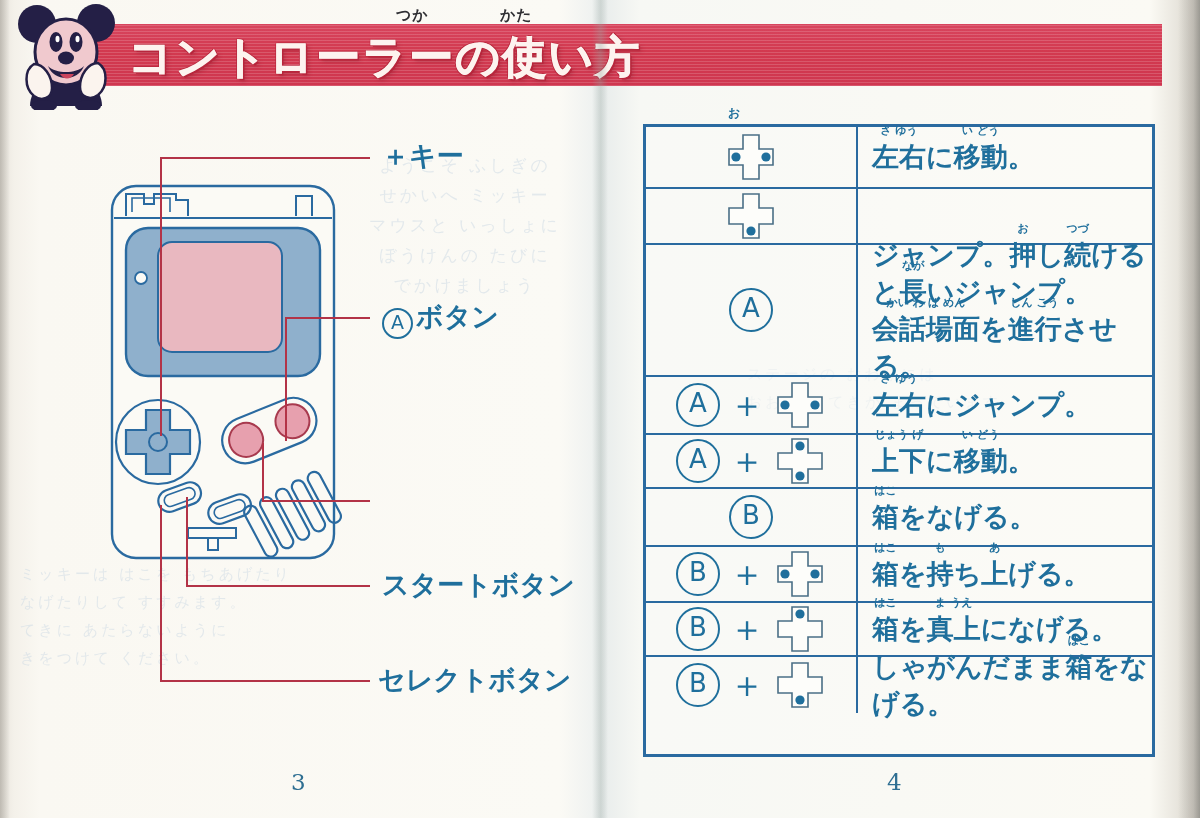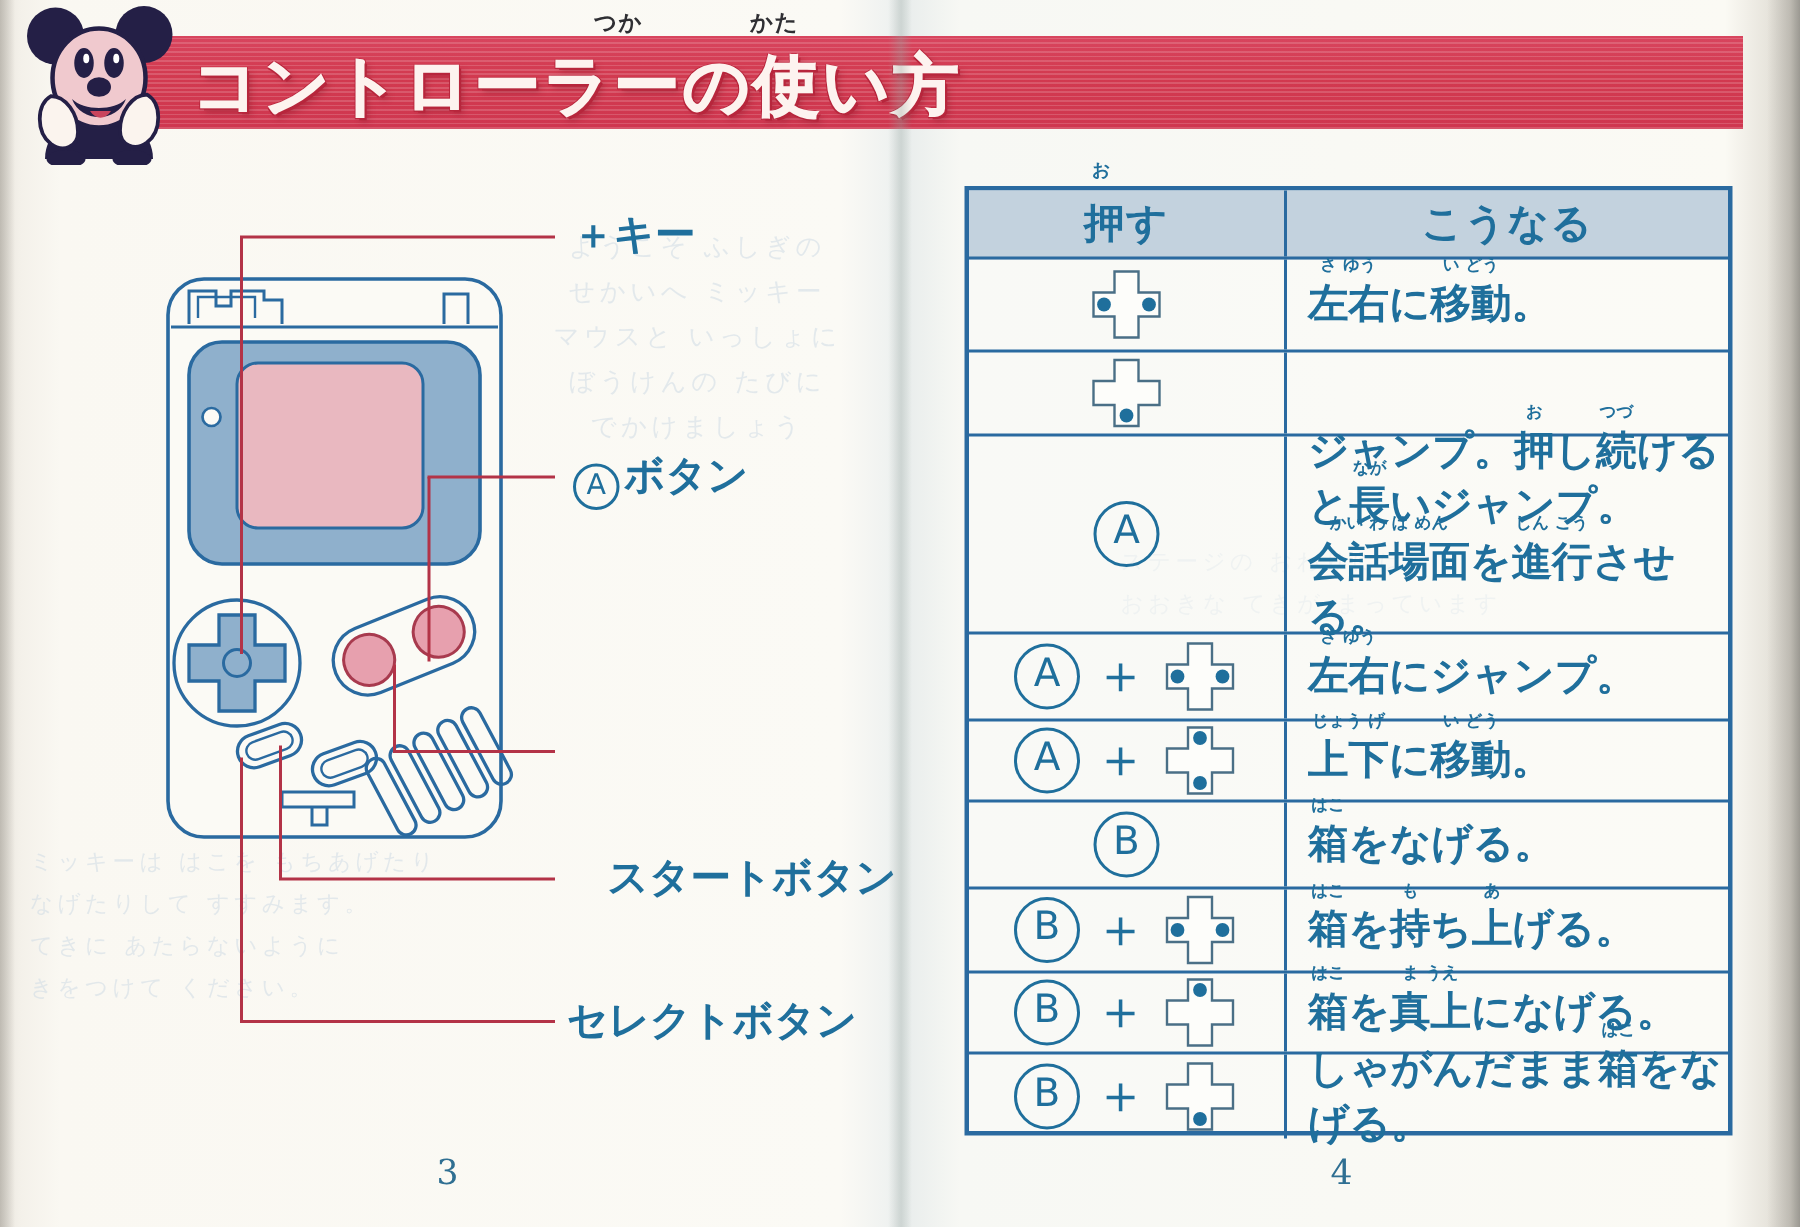--- a/index.html
+++ b/index.html
@@ -226,41 +226,33 @@
 
   <div class="callout" style="left:382px;top:138px;">
     <span>＋キー</span>
   </div>
 
   <div class="callout" style="left:382px;top:299px;">
     <span class="circbtn">A</span><span>ボタン</span>
   </div>
 
 
-  <div class="callout" style="left:382px;top:567px;margin-left:23px;">
+  <div class="callout" style="left:382px;top:567px;">
     <span>スタートボタン</span>
   </div>
 
   <div class="callout" style="left:378px;top:662px;">
     <span>セレクトボタン</span>
   </div>
 
   <div class="pagenum" style="left:291px;top:769px;">3</div>
 
   <div class="furi-top" style="left:728px;top:105px;color:#1f6f9c;font-size:12px;">お</div>
 
   <div class="tbl" id="control-table">
-      <div class="trow thead" style="height: 46px;">
-        <div class="cell-l">
-     <span class="hdr-text">押す</span>
-   </div>
-   <div class="cell-r" style="justify-content:center;padding:0">
-     <span class="hdr-text">こうなる</span>
-   </div>
-      </div>
       <div class="trow" style="height: 62px;">
         <div class="cell-l">
           <svg class="dpad-ico" width="52" height="52" viewBox="0 0 52 52">
      <path d="M18 4 H34 V18 H48 V34 H34 V48 H18 V34 H4 V18 H18 Z" fill="#fdfdfa" stroke="#4a6f86" stroke-width="1.6"></path>
      <circle cx="11" cy="26" r="4.6" fill="#1f6f9c"></circle>
             <circle cx="41" cy="26" r="4.6" fill="#1f6f9c"></circle>
    </svg>
         </div>
      <div class="cell-r">
        <div class="rt">

